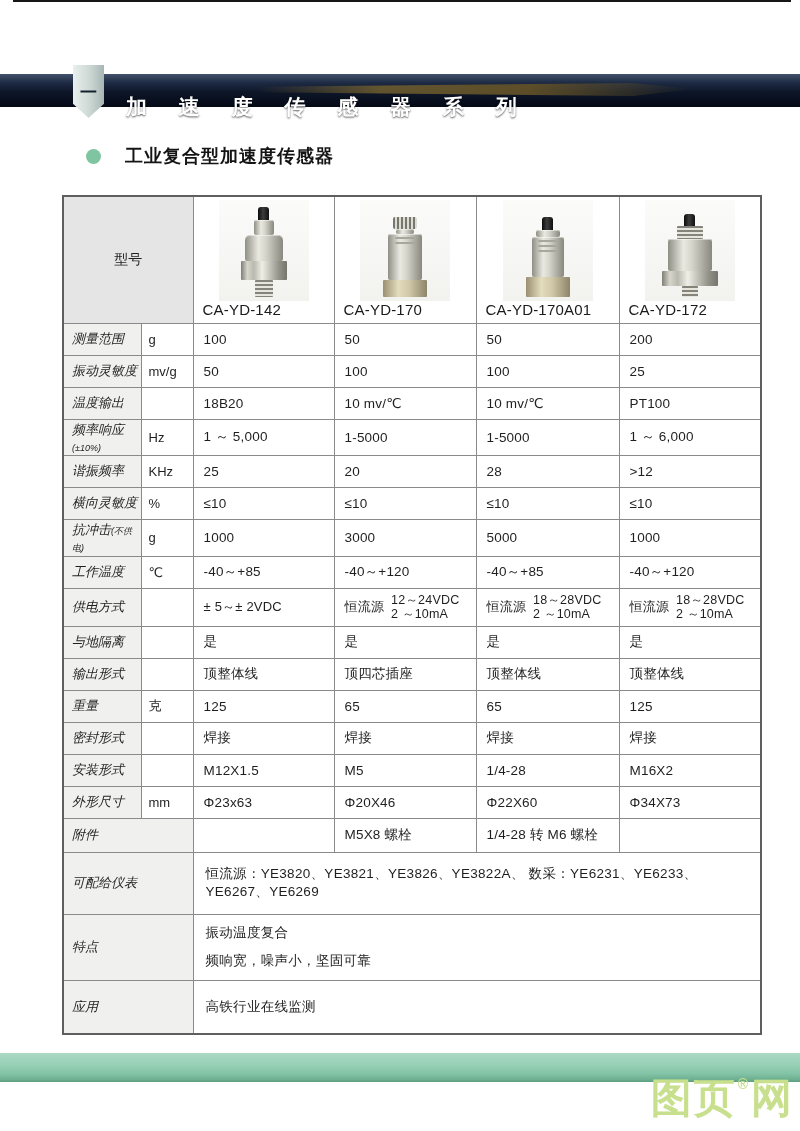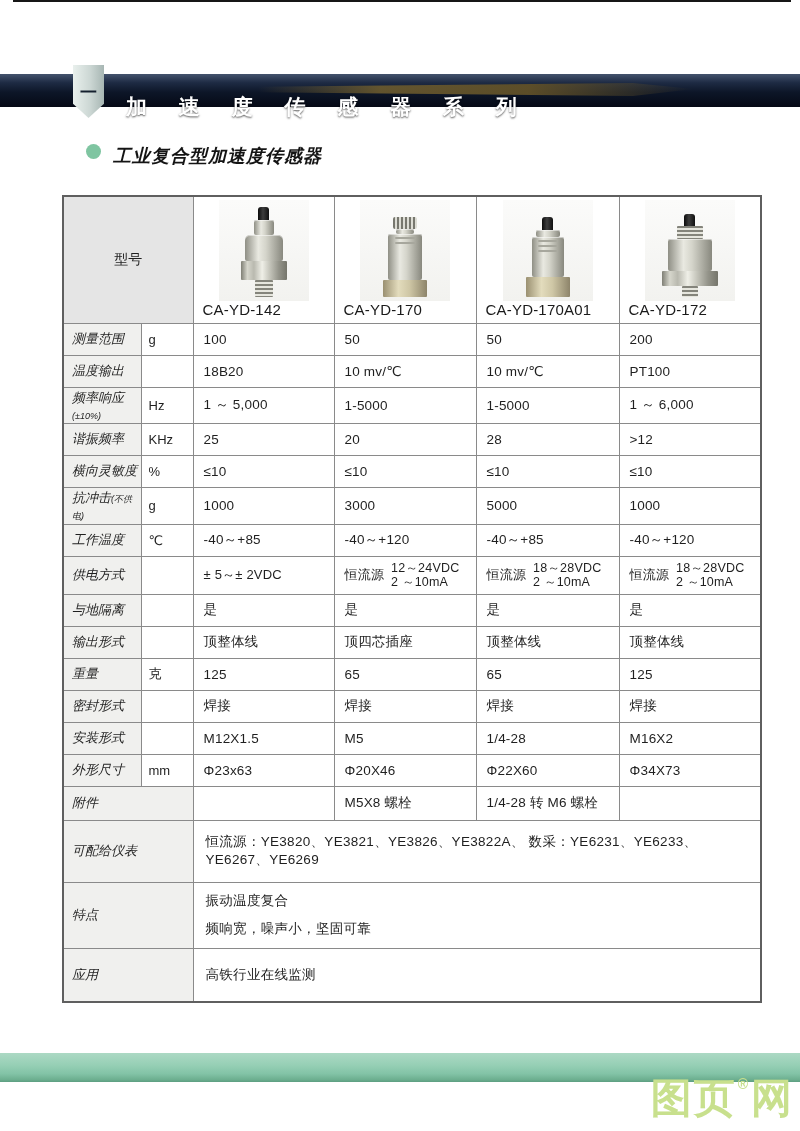--- a/index.html
+++ b/index.html
@@ -20,21 +20,21 @@
     color:#ffffff;font-family:Liberation Sans, sans-serif;font-weight:bold;
     font-size:21px;letter-spacing:13px;white-space:nowrap;text-shadow:0 1px 2px rgba(0,0,0,.65);margin-top:16px;}
   .tag{position:absolute;left:73px;top:-9px;width:31px;height:53px;z-index:2;
     background:linear-gradient(90deg,#e9f0ed 0%,#ccd7d4 55%,#a7b6b3 100%);
     clip-path:polygon(0 0,100% 0,100% 73%,50% 100%,0 73%);
     }
   .tag-index{position:absolute;left:0;right:0;top:16px;text-align:center;color:#14202e;
     font-size:17px;font-weight:bold;font-family:"Liberation Serif","DejaVu Serif",serif;}
 
   
-  .section{position:absolute;top:144px;left:86px;display:flex;gap:12px;font-style:italic;}
+  .section{position:absolute;top:144px;left:86px;display:flex;align-items:center;gap:24px;}
   .bullet{width:15px;height:15px;border-radius:50%;background:#7fc5a1;}
   .section-title{font-size:18px;font-weight:bold;color:#141414;letter-spacing:1px;}
 
   
   table.spec{position:absolute;left:62px;top:195px;width:698px;border-collapse:collapse;
     table-layout:fixed;background:#fff;border:2px solid #5f5f5f;}
   table.spec td{border:1px solid #8a8a8a;vertical-align:middle;overflow:hidden;}
   col.c-lab{width:78px;} col.c-unit{width:52px;}
   col.c-d1{width:141px;} col.c-d2{width:142px;} col.c-d3{width:143px;} col.c-d4{width:142px;}
 
@@ -168,20 +168,28 @@
 
   <tr class="h-s">
     <td class="lab"><span>测量范围</span><span class="note"></span></td>
     <td class="unit">g</td>
     <td class="val">100</td>
     <td class="val">50</td>
     <td class="val">50</td>
     <td class="val">200</td>
   </tr>
   <tr class="h-s">
+    <td class="lab"><span>振动灵敏度</span><span class="note"></span></td>
+    <td class="unit">mv/g</td>
+    <td class="val">50</td>
+    <td class="val">100</td>
+    <td class="val">100</td>
+    <td class="val">25</td>
+  </tr>
+  <tr class="h-s">
     <td class="lab"><span>温度输出</span><span class="note"></span></td>
     <td class="unit"></td>
     <td class="val">18B20</td>
     <td class="val">10 mv/℃</td>
     <td class="val">10 mv/℃</td>
     <td class="val">PT100</td>
   </tr>
   <tr class="h-s">
     <td class="lab"><span>频率响应</span><span class="note">(±10%)</span></td>
     <td class="unit">Hz</td>

